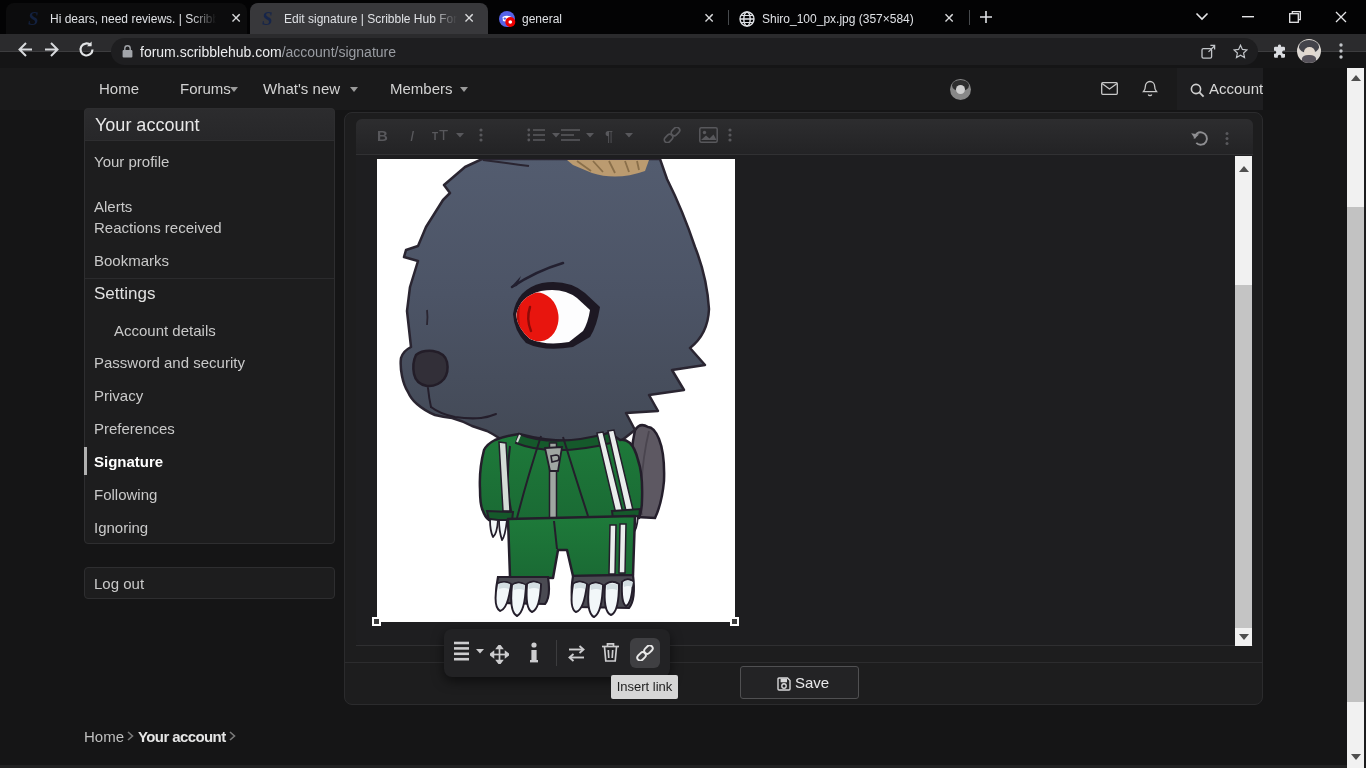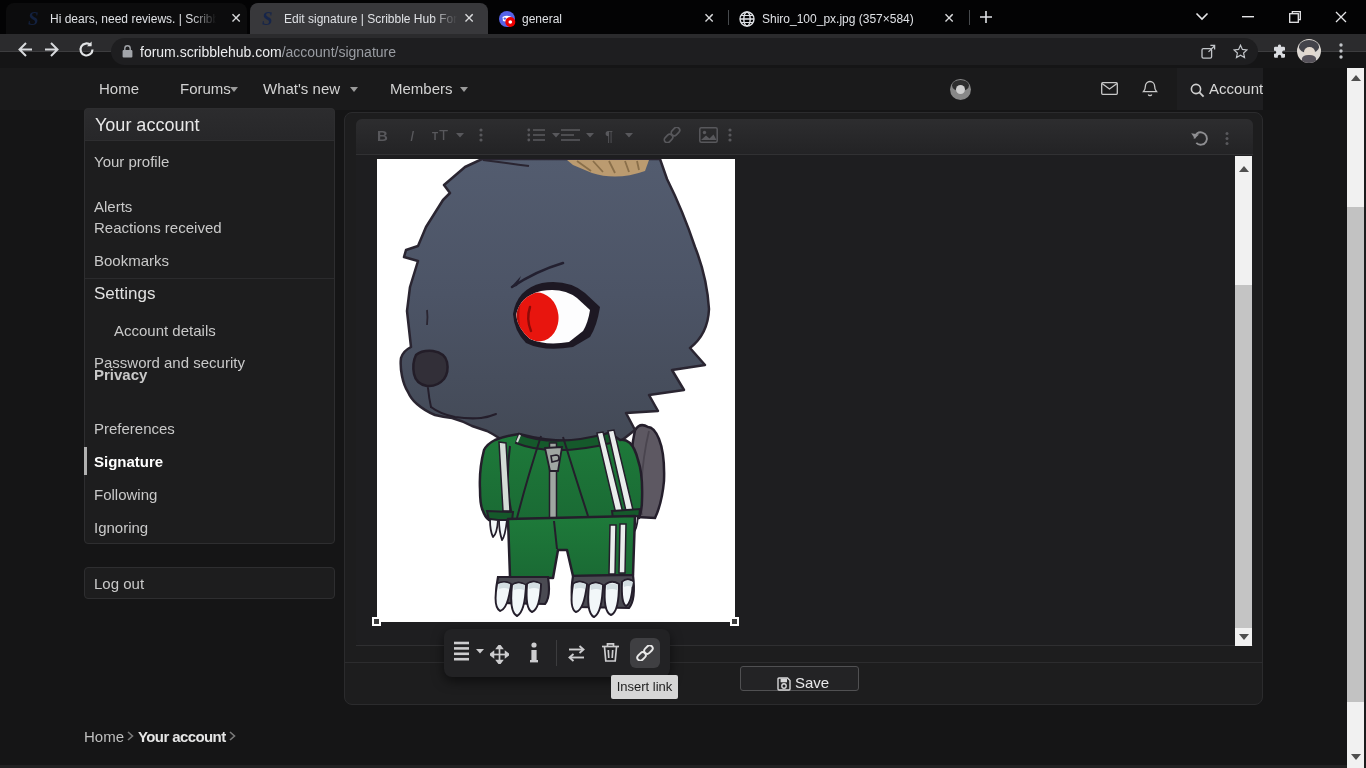--- a/index.html
+++ b/index.html
@@ -47,21 +47,21 @@
   
   #psb { position:absolute; left:1347px; top:68px; width:17px; height:700px; background:#f1f1f1; }
   #psbthumb { position:absolute; left:1347px; top:207px; width:17px; height:495px; background:#c2c2c2; }
   #psbedge { position:absolute; left:1364px; top:68px; width:2px; height:700px; background:#1c1c1d; }
   .sbarrow { position:absolute; width:0; height:0; }
   
   #imgpop { position:absolute; left:444px; top:629px; width:226px; height:48px; background:#222224;
     border-radius:8px; box-shadow:0 4px 12px rgba(0,0,0,0.55); }
   #tooltip { position:absolute; left:611px; top:675px; width:67px; height:24px; background:#d6d6d6;
     border-radius:2px; color:#1c1c1c; font-size:13px; text-align:center; line-height:24px; }
-  #savebtn { position:absolute; left:740px; top:666px; width:119px; height:25px; background:#232325;
+  #savebtn { position:absolute; left:740px; top:666px; width:119px; height:33px; background:#232325;
     border:1px solid #505052; border-radius:3px; color:#e8e8ea; font-size:15px; }
   
   #crumb { position:absolute; left:84px; top:728px; font-size:15px; color:#bfbfbf; }
   #footer { position:absolute; left:0; top:765px; width:1349px; height:3px; background:#212122; }
 </style>
 </head>
 <body>
 
 <div id="tabbar">
   <div class="tab" style="left:6px; width:241px; background:#0c0c0d;">
@@ -194,21 +194,21 @@
 <div id="sidebox"></div>
 <div id="sidehead">Your account</div>
 <div class="sitem" style="top:154px;">Your profile</div>
 <div class="sitem" style="top:187px;margin-top:12px;">Alerts</div>
 <div class="sitem" style="top:220px;">Reactions received</div>
 <div class="sitem" style="top:253px;">Bookmarks</div>
 <div class="abs" style="left:85px; top:278px; width:249px; height:1px; background:#2b2b2d;"></div>
 <div class="sitem" style="top:286px; font-size:17px; color:#e0e0e0;">Settings</div>
 <div class="sitem" style="top:323px;margin-left:20px;">Account details</div>
 <div class="sitem" style="top:355px;">Password and security</div>
-<div class="sitem" style="top:367px;font-weight:bold;">Privacy</div>
+<div class="sitem" style="top:388px;">Privacy</div>
 <div class="sitem" style="top:421px;">Preferences</div>
 <div class="abs" style="left:84px; top:447px; width:3px; height:28px; background:#b0b0b0;"></div>
 <div class="sitem" style="top:454px; font-weight:bold; color:#ffffff;">Signature</div>
 <div class="sitem" style="top:487px;">Following</div>
 <div class="sitem" style="top:520px;">Ignoring</div>
 <div class="abs" style="left:84px; top:567px; width:251px; height:32px; background:#1d1d1e; border:1px solid #2e2e30; border-radius:4px;"></div>
 <div class="sitem" style="top:576px;">Log out</div>
 
 <div id="container"></div>
 <div id="editor"></div>

